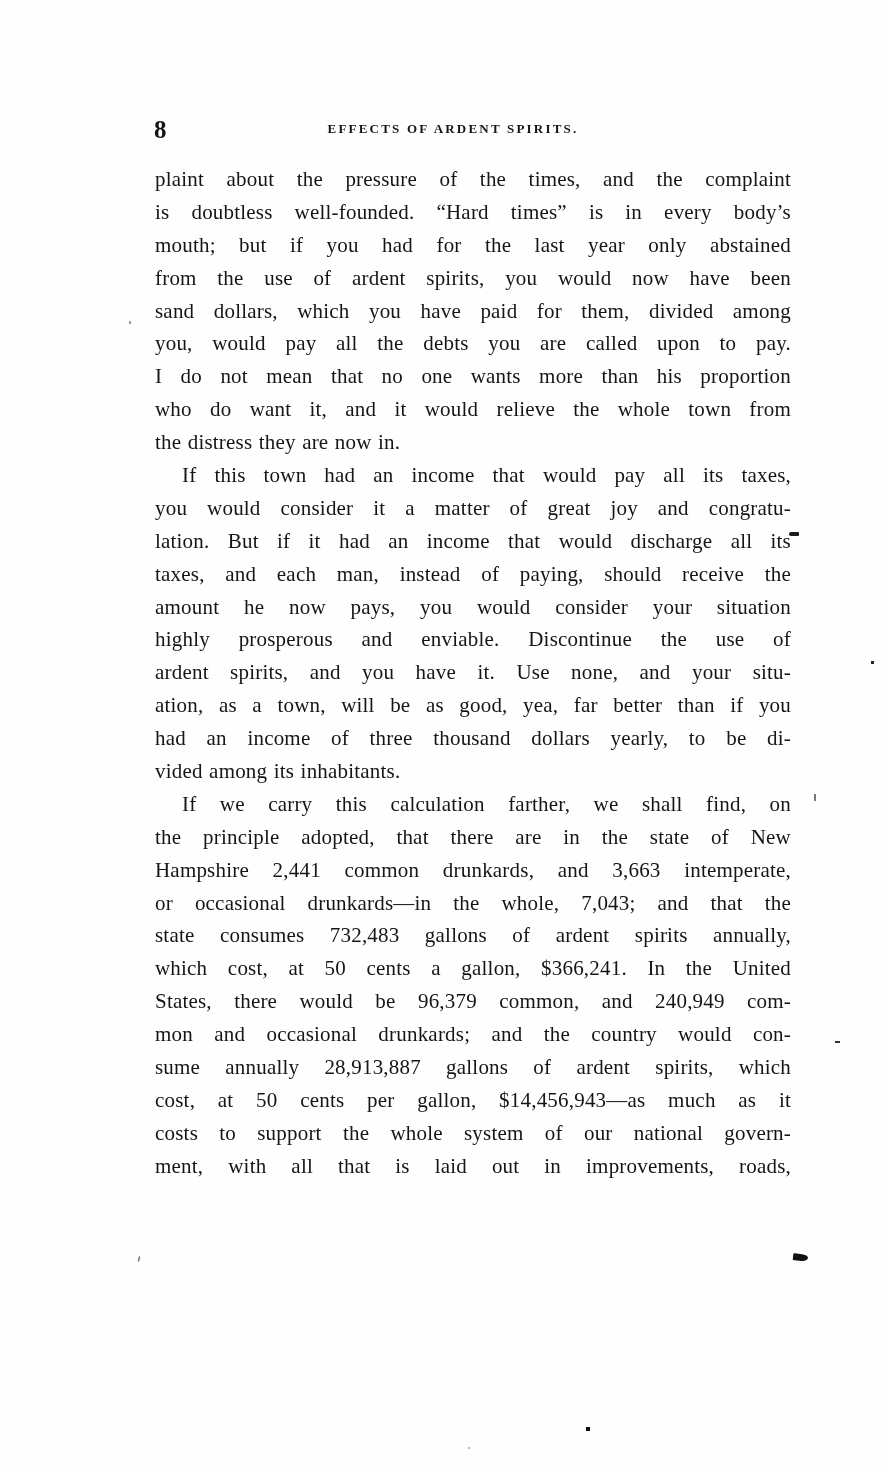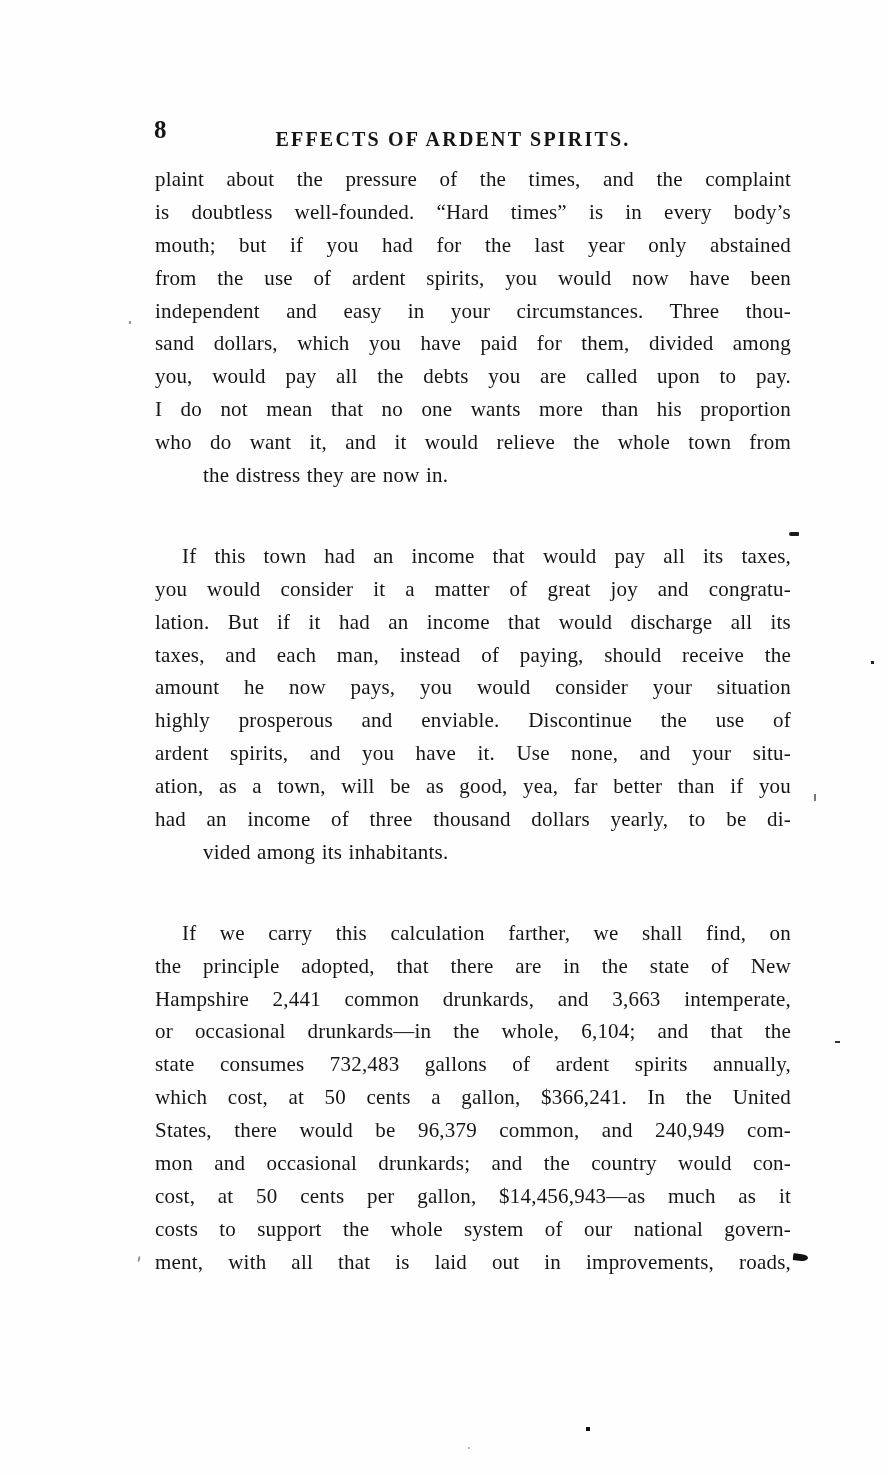--- a/index.html
+++ b/index.html
@@ -21,23 +21,23 @@
     position: absolute;
     left: 154px;
     top: 116px;
     font-size: 25px;
     font-weight: bold;
     letter-spacing: 0.5px;
   }
   .running-header {
     position: absolute;
     left: 453px;
-    top: 128px;
+    top: 121px;
     transform: translateX(-50%);
-    font-size: 20px;
+    font-size: 13px;
     font-weight: bold;
     letter-spacing: 2.2px;
     white-space: nowrap;
   }
   .text-block {
     position: absolute;
     left: 155px;
     top: 163px;
     width: 636px;
   }
@@ -47,25 +47,23 @@
     height: 32.9px;
     text-align: justify;
     text-align-last: justify;
     text-justify: inter-word;
     white-space: normal;
     letter-spacing: 0.2px;
     word-spacing: 1px;
   }
   .text-line.flush {
     text-align-last: left;
-    margin-left: 48px;
   }
   .text-line.indent {
     text-indent: 27px;
-    margin-top: 48px;
   }
   
   .speck { position: absolute; }
   .speck-dash-right      { left: 789px; top: 532px; width: 10px; height: 4px; background: #1b1b1b; border-radius: 2px 1px 1px 2px; }
   .speck-dot-right-edge  { left: 871px; top: 661px; width: 3px;  height: 3px; background: #222; }
   .speck-dot-bottom      { left: 586px; top: 1427px; width: 4px; height: 4px; background: #101010; }
   .speck-dot-left-top    { left: 129px; top: 321px; width: 2px;  height: 3px; background: #9a9a9a; }
   .speck-comma-left      { left: 138px; top: 1256px; width: 2px; height: 6px; background: #8a8a8a; border-radius: 50%; transform: rotate(14deg); }
   .speck-swash-roads     { left: 793px; top: 1254px; width: 15px; height: 7px; background: #111; border-radius: 2px 70% 90% 20%; transform: rotate(7deg); }
   .speck-dash-mid-right  { left: 835px; top: 1041px; width: 5px; height: 2px; background: #333; }
@@ -79,44 +77,44 @@
 
   <div class="page-number">8</div>
 
   <div class="running-header">EFFECTS OF ARDENT SPIRITS.</div>
 
   <div class="text-block" id="text-block">
       <div class="text-line">plaint about the pressure of the times, and the complaint</div>
       <div class="text-line">is doubtless well-founded. “Hard times” is in every body’s</div>
       <div class="text-line">mouth; but if you had for the last year only abstained</div>
       <div class="text-line">from the use of ardent spirits, you would now have been</div>
-      <div class="text-line">independent and easy in your circumstances.  Three thou-</div>
       <div class="text-line">sand dollars, which you have paid for them, divided among</div>
       <div class="text-line">you, would pay all the debts you are called upon to pay.</div>
       <div class="text-line">I do not mean that no one wants more than his proportion</div>
       <div class="text-line">who do want it, and it would relieve the whole town from</div>
       <div class="text-line flush">the distress they are now in.</div>
       <div class="text-line indent">If this town had an income that would pay all its taxes,</div>
       <div class="text-line">you would consider it a matter of great joy and congratu-</div>
       <div class="text-line">lation.  But if it had an income that would discharge all its</div>
       <div class="text-line">taxes, and each man, instead of paying, should receive the</div>
       <div class="text-line">amount he now pays, you would consider your situation</div>
       <div class="text-line">highly prosperous and enviable.  Discontinue the use of</div>
       <div class="text-line">ardent spirits, and you have it.  Use none, and your situ-</div>
       <div class="text-line">ation, as a town, will be as good, yea, far better than if you</div>
       <div class="text-line">had an income of three thousand dollars yearly, to be di-</div>
       <div class="text-line flush">vided among its inhabitants.</div>
       <div class="text-line indent">If we carry this calculation farther, we shall find, on</div>
       <div class="text-line">the principle adopted, that there are in the state of New</div>
       <div class="text-line">Hampshire 2,441 common drunkards, and 3,663 intemperate,</div>
-      <div class="text-line">or occasional drunkards—in the whole, 6,104; and that the</div>
+      <div class="text-line">or occasional drunkards—in the whole, 7,043; and that the</div>
       <div class="text-line">state consumes 732,483 gallons of ardent spirits annually,</div>
       <div class="text-line">which cost, at 50 cents a gallon, $366,241.  In the United</div>
       <div class="text-line">States, there would be 96,379 common, and 240,949 com-</div>
       <div class="text-line">mon and occasional drunkards; and the country would con-</div>
+      <div class="text-line">sume annually 28,913,887 gallons of ardent spirits, which</div>
       <div class="text-line">cost, at 50 cents per gallon, $14,456,943—as much as it</div>
       <div class="text-line">costs to support the whole system of our national govern-</div>
       <div class="text-line">ment, with all that is laid out in improvements, roads,</div>
     </div>
 
   <div class="speck speck-dash-right"></div>
   <div class="speck speck-dot-right-edge"></div>
   <div class="speck speck-dot-bottom"></div>
   <div class="speck speck-dot-left-top"></div>
   <div class="speck speck-comma-left"></div>

